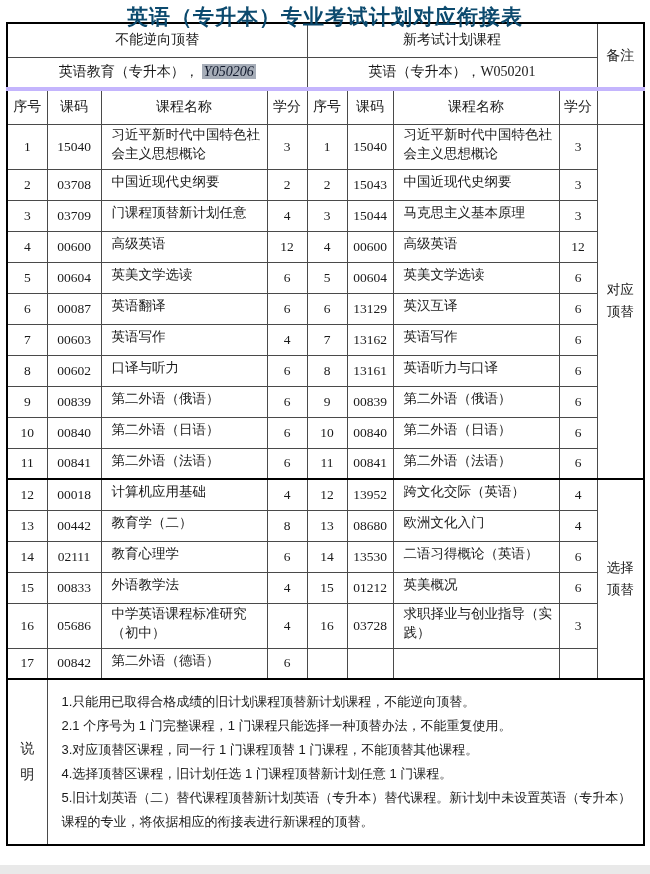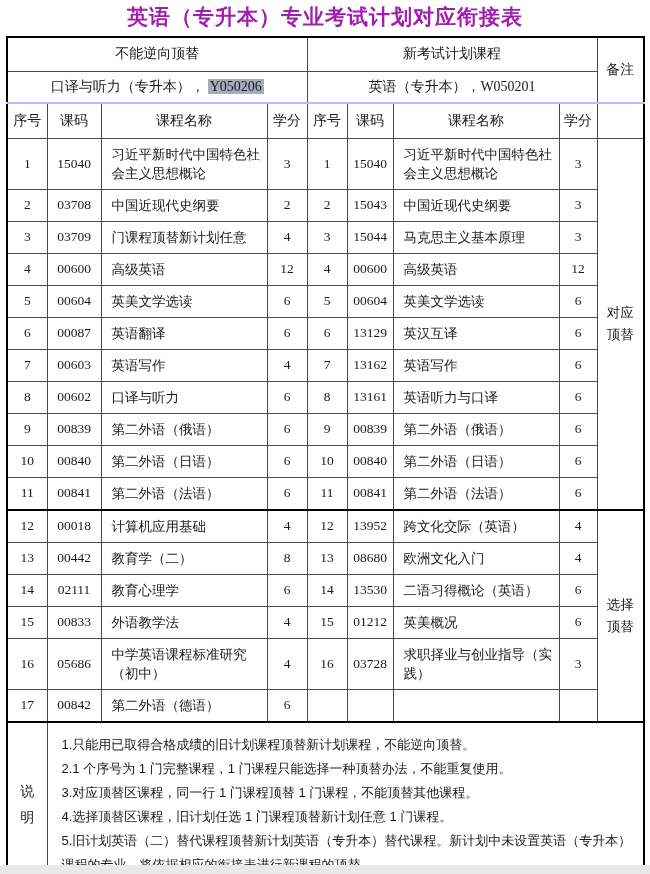--- a/index.html
+++ b/index.html
@@ -11,55 +11,56 @@
     color: #1a1a1a;
   }
   .page { position: relative; width: 650px; height: 874px; }
   .doc-title {
     text-align: center;
     font-family: "Liberation Sans", "DejaVu Sans", sans-serif;
     font-weight: bold;
     font-size: 21px;
     letter-spacing: 1px;
     padding-top: 3px;
-    height: 36px;
-    color: #a21caf;
+    height: 22px;
+    color: #0c4a6e;
   }
   table.articulation {
     border-collapse: collapse;
     table-layout: fixed;
     width: 637px;
     margin-left: 6px;
     border: 2px solid #000;
   }
   td {
     border: 1px solid #4a4a4a;
     font-size: 13.5px;
     text-align: center;
     vertical-align: middle;
     padding: 2px 2px;
     height: 31px;
     overflow: hidden;
   }
   td.name {
     text-align: left;
-    padding: 6px 2px 6px 10px;
+    padding: 0 2px 6px 10px;
     line-height: 19px;
   }
   tr.hdr-plan td { height: 34px; font-size: 14px; }
   tr.hdr-name td { height: 32px; font-size: 14px; }
-  tr.hdr-cols td { height: 35px; font-size: 14px; border-top: 2px solid #c4b5fd; }
+  tr.hdr-cols td { height: 35px; font-size: 14px; border-top: 4px solid #c4b5fd; }
   td.remark-hd { font-size: 14px; border-radius: 21px; }
   tr.section-start td { border-top: 2px solid #000; }
   tr.notes-row td { border-top: 2px solid #000; }
   .sel-code {
     background: #a6adb8;
     color: #10182b;
     padding: 0 2px;
     margin-left: 3px;
+    font-style: italic;
   }
   td.remark-cell div { line-height: 22px; }
   tr.notes-row td { height: 160px; vertical-align: middle; }
   td.notes-label div { line-height: 26px; font-size: 14px; }
   td.notes-body {
     text-align: left;
     vertical-align: middle;
     padding: 10px 8px 10px 14px;
     font-family: "Liberation Sans", "DejaVu Sans", sans-serif;
     font-size: 13px;
@@ -92,21 +93,21 @@
     </colgroup>
 
     <tbody>
         <tr class="hdr-plan">
       <td colspan="4">不能逆向顶替</td>
       <td colspan="4">新考试计划课程</td>
       <td rowspan="2" class="remark-hd">备注</td>
     </tr>
 
     <tr class="hdr-name">
-      <td colspan="4"><span>口译与听力（专升本），</span><span class="sel-code">Y050206</span></td>
+      <td colspan="4"><span>英语教育（专升本），</span><span class="sel-code">Y050206</span></td>
       <td colspan="4">英语（专升本），W050201</td>
     </tr>
 
     <tr class="hdr-cols">
       <td>序号</td>
       <td>课码</td>
       <td>课程名称</td>
       <td>学分</td>
       <td>序号</td>
       <td>课码</td>

